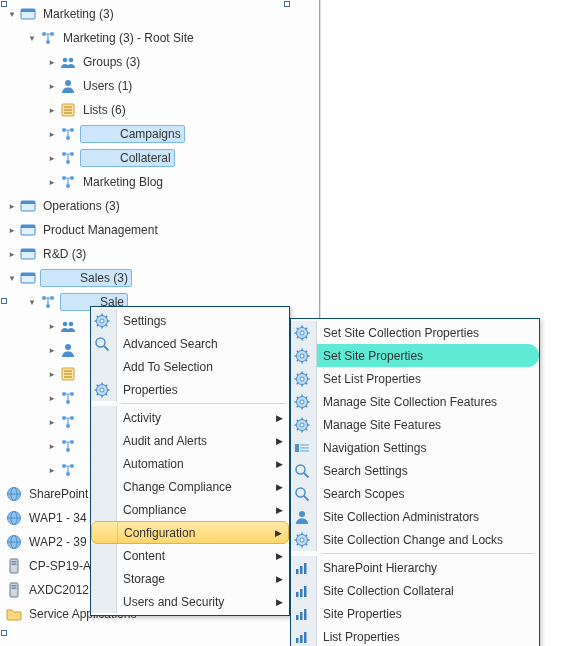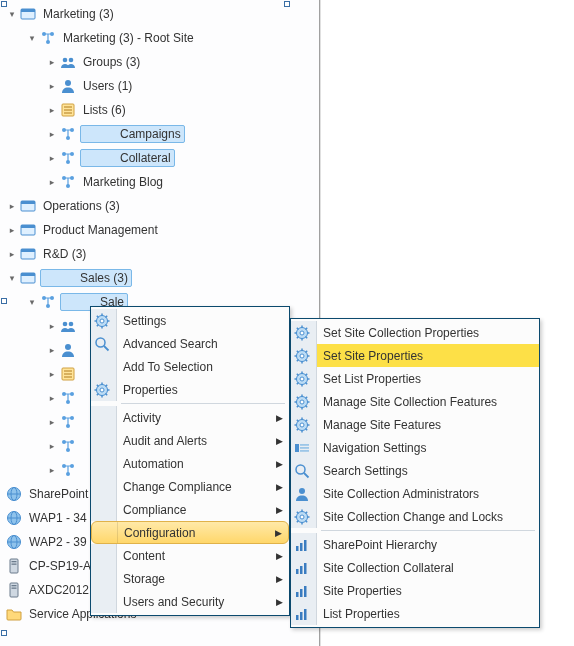--- a/index.html
+++ b/index.html
@@ -86,21 +86,22 @@
     cursor: pointer;
     position: relative;
   }
   .menu-row.active {
     background: linear-gradient(#ffe9a8, #ffd76b);
     border: 1px solid #e0b24a;
     border-radius: 6px;
     height: 23px;
   }
   .menu-row.hover-sub {
-    background: #fde047;
+    background: #5eead4;
+    border-radius: 11px;
   }
   .menu-icon-col {
     width: 26px; height: 100%;
     background: #e9eef3;
     border-right: 1px solid #d0d7de;
     display: flex; align-items: center; justify-content: center;
     margin-right: 6px;
   }
   .menu-row.active .menu-icon-col { background: transparent; border-right: 1px solid rgba(0,0,0,0.1); }
   .menu-label { flex: 1; }
@@ -598,20 +599,30 @@
             <use href="#svg-search"></use>
           </svg>
         </span>
       </span>
     <span class="menu-label">Search Settings</span>
   </div>
   <div class="menu-row">
     <span class="menu-icon-col">
         <span class="icon">
           <svg>
+            <use href="#svg-search"></use>
+          </svg>
+        </span>
+      </span>
+    <span class="menu-label">Search Scopes</span>
+  </div>
+  <div class="menu-row">
+    <span class="menu-icon-col">
+        <span class="icon">
+          <svg>
             <use href="#svg-user"></use>
           </svg>
         </span>
       </span>
     <span class="menu-label">Site Collection Administrators</span>
   </div>
   <div class="menu-row">
     <span class="menu-icon-col">
         <span class="icon">
           <svg>

